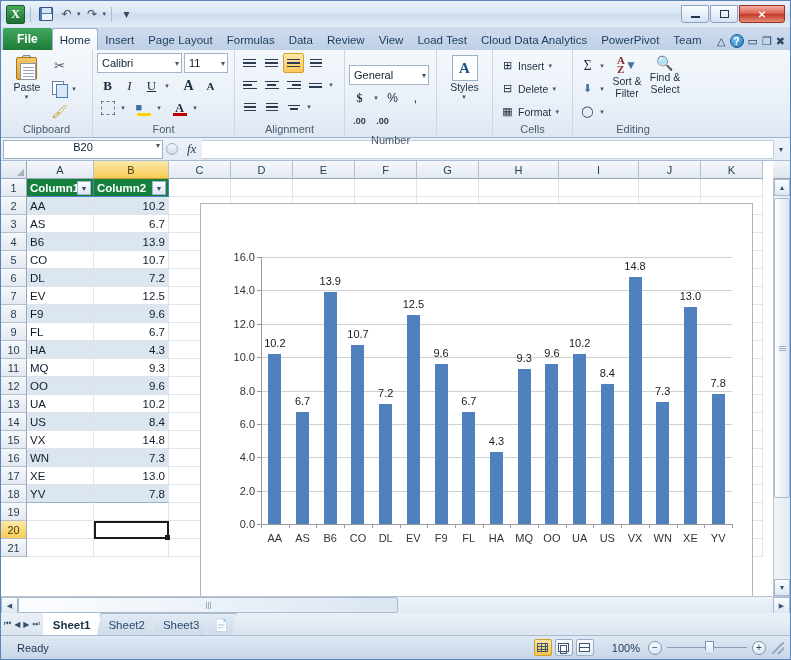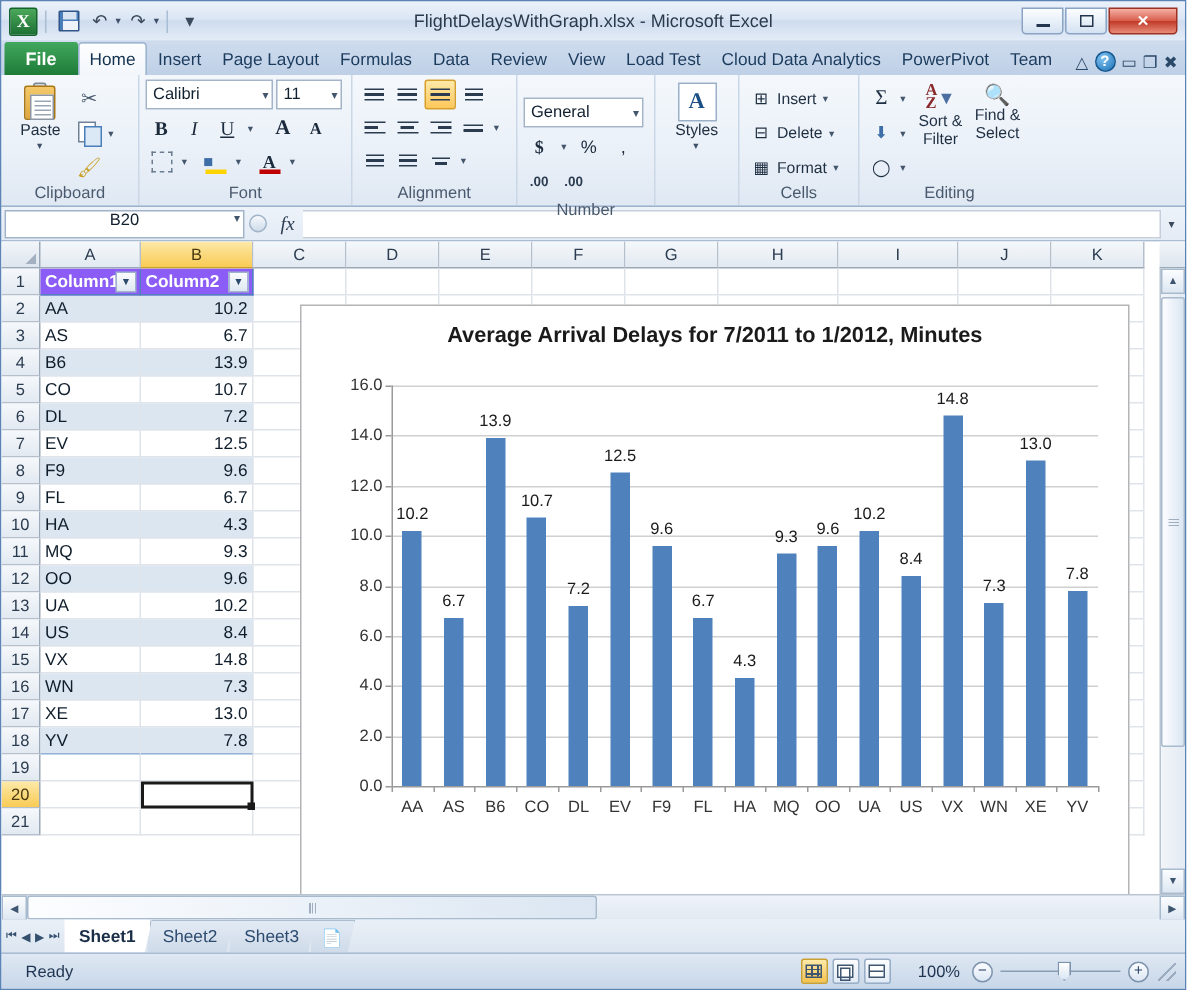--- a/index.html
+++ b/index.html
@@ -256,21 +256,21 @@
   .rh.sel { background: linear-gradient(to bottom,#fde9a8,#f8cb55); color:#4a3a10; }
   .cells { flex: 1; position: relative; }
   .crow { display: flex; height: 18px; }
   .cell {
     height: 18px; border-right: 1px solid #dfe4ea; border-bottom: 1px solid #dfe4ea;
     font-size: 11.5px; color: #0f1d2b; display: flex; align-items: center;
     padding: 0 3px; overflow: hidden; white-space: nowrap;
   }
   .cell.num { justify-content: flex-end; }
   .cell.thdr {
-    background: #8b5cf6; color: #fff; font-weight: bold; border-right: 1px solid #4f81bd;
+    background: #15803d; color: #fff; font-weight: bold; border-right: 1px solid #4f81bd;
     border-bottom: 1px solid #4f81bd; position: relative; padding-right: 18px;
   }
   .filter-btn {
     position: absolute; right: 2px; top: 2px; width: 14px; height: 14px;
     background: linear-gradient(to bottom,#fafcfe,#dfe8f2); border: 1px solid #9fb4cc;
     display: flex; align-items: center; justify-content: center; font-size: 7px; color:#2b4a6e;
   }
   .cell.band { background: #dce6f1; }
   .cell.tbl-last { border-bottom: 1px solid #95b3d7; }
   .selcell {
@@ -420,21 +420,20 @@
       <div class="qat-btn">
           <span class="save-ico"></span>
         </div>
       <div class="qat-btn">↶</div>
       <span class="arrow-sm">▾</span>
       <div class="qat-btn">↷</div>
       <span class="arrow-sm">▾</span>
       <div class="qat-sep"></div>
       <div class="qat-btn">▾</div>
     </div>
-    <div class="win-title">FlightDelaysWithGraph.xlsx  -  Microsoft Excel</div>
     <div class="wincontrols">
       <div class="wbtn">
           <span class="min-g"></span>
         </div>
       <div class="wbtn">
           <span class="max-g"></span>
         </div>
       <div class="wbtn close">✕</div>
     </div>
   </div>
@@ -767,21 +766,20 @@
           <div class="rh">17</div>
           <div class="rh">18</div>
           <div class="rh">19</div>
           <div class="rh sel">20</div>
           <div class="rh">21</div>
         </div>
       <div class="cells" id="cells">
         <div class="selcell" id="selcell" style="left: 67px; top: 342px; width: 75px; height: 18px;"></div>
 
         <div class="chart" id="chartobj" style="left:173px; top:24px; width:553px; height:403px;">
-          <div class="chart-title">Average Arrival Delays for 7/2011 to 1/2012, Minutes</div>
           <div class="plot" id="plot" style="left: 60px; top: 53px; right: 22px; height: 267px; width: 471px;">
               <div class="ytickmark" style="top: 267px;"></div>
               <div class="ytick" style="top: 267px;">0.0</div>
               <div class="gridline" style="top: 233.625px; width: 471px;"></div>
               <div class="ytickmark" style="top: 233.625px;"></div>
               <div class="ytick" style="top: 233.625px;">2.0</div>
               <div class="gridline" style="top: 200.25px; width: 471px;"></div>
               <div class="ytickmark" style="top: 200.25px;"></div>
               <div class="ytick" style="top: 200.25px;">4.0</div>
               <div class="gridline" style="top: 166.875px; width: 471px;"></div>

